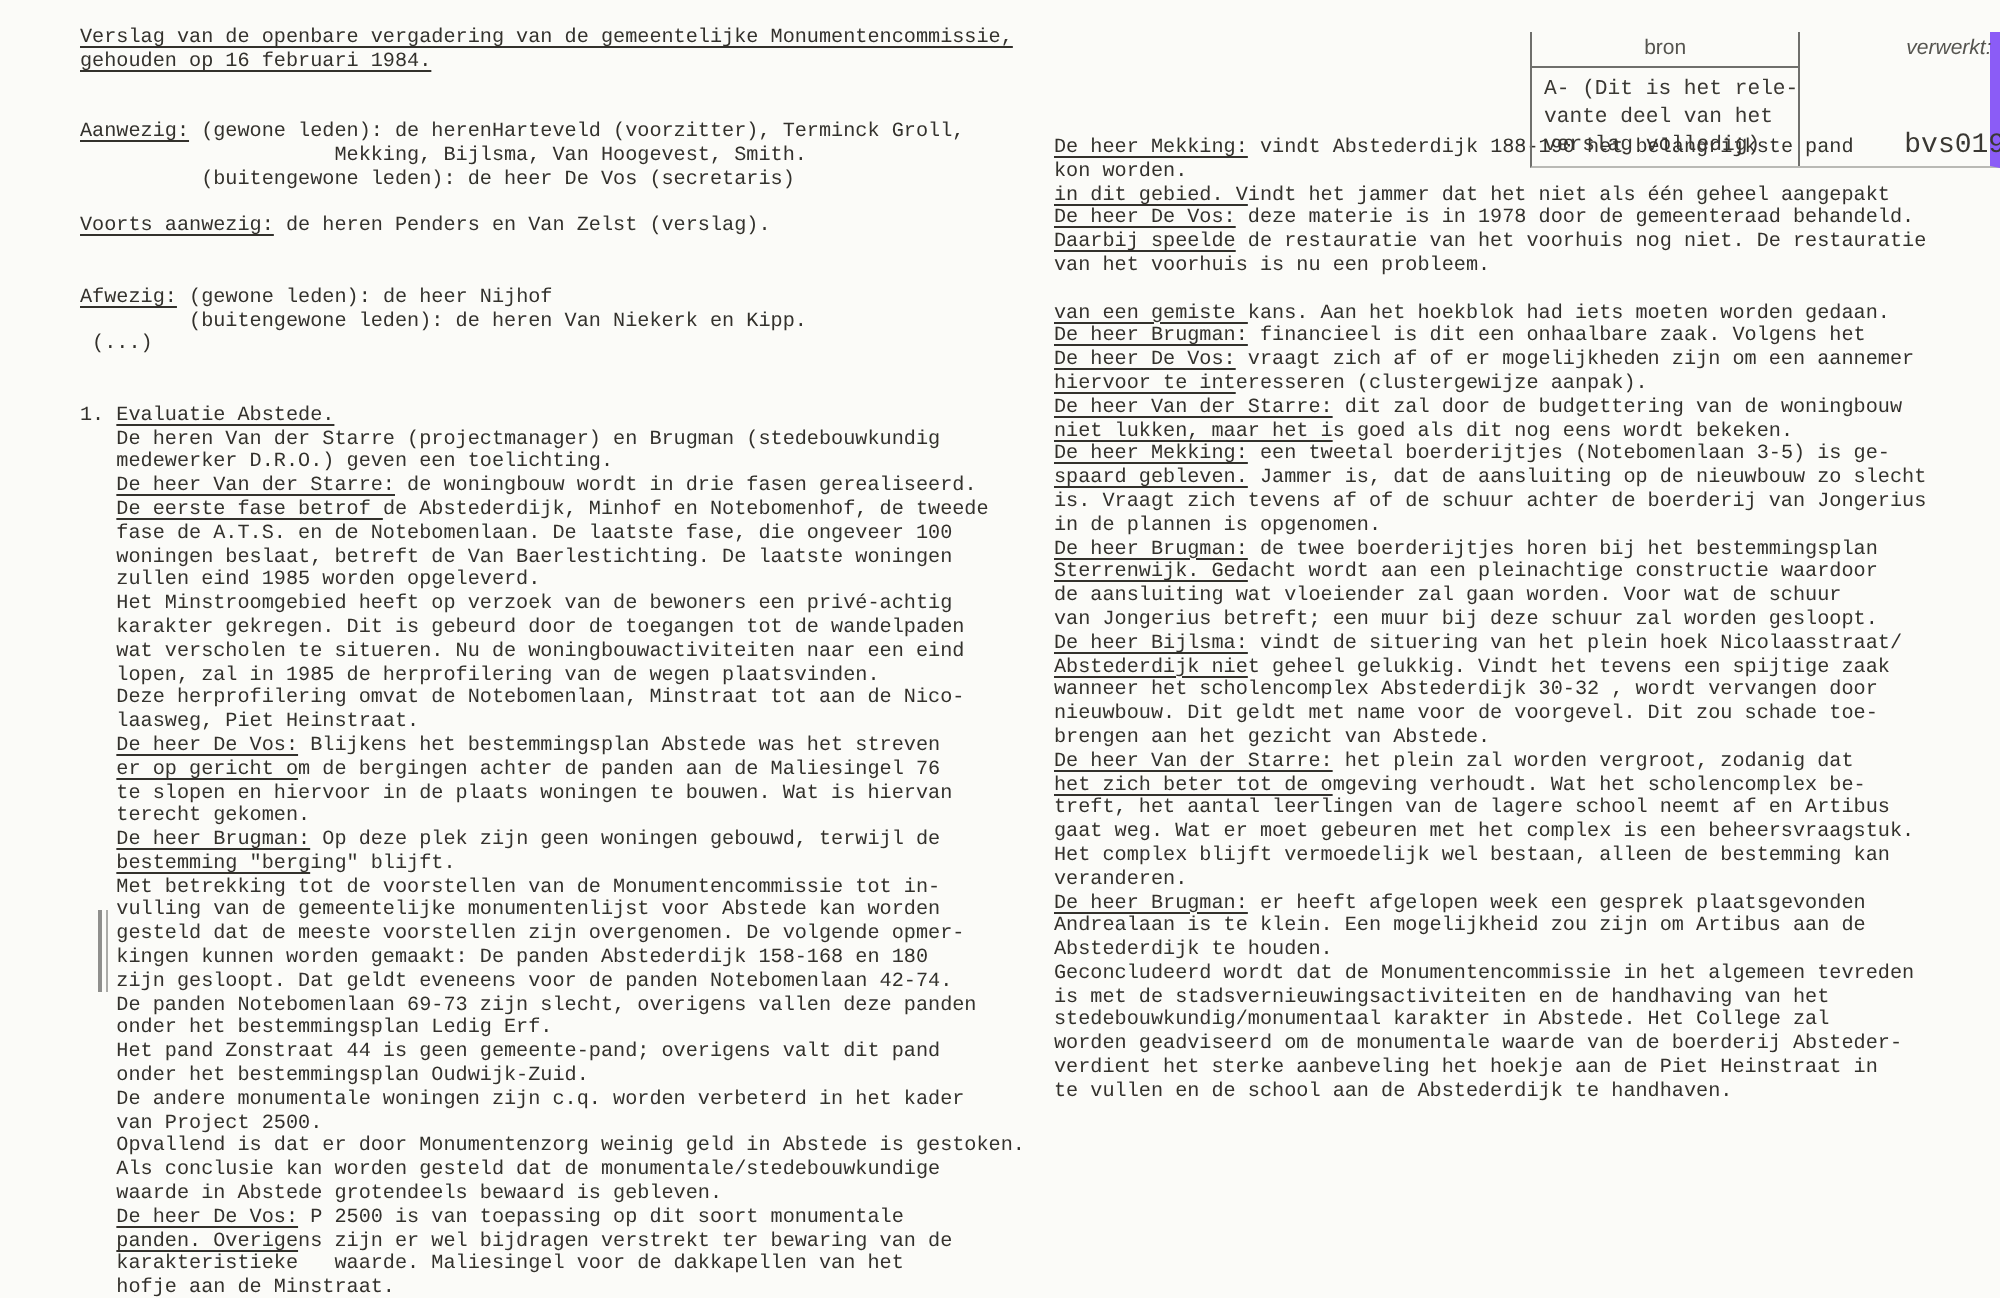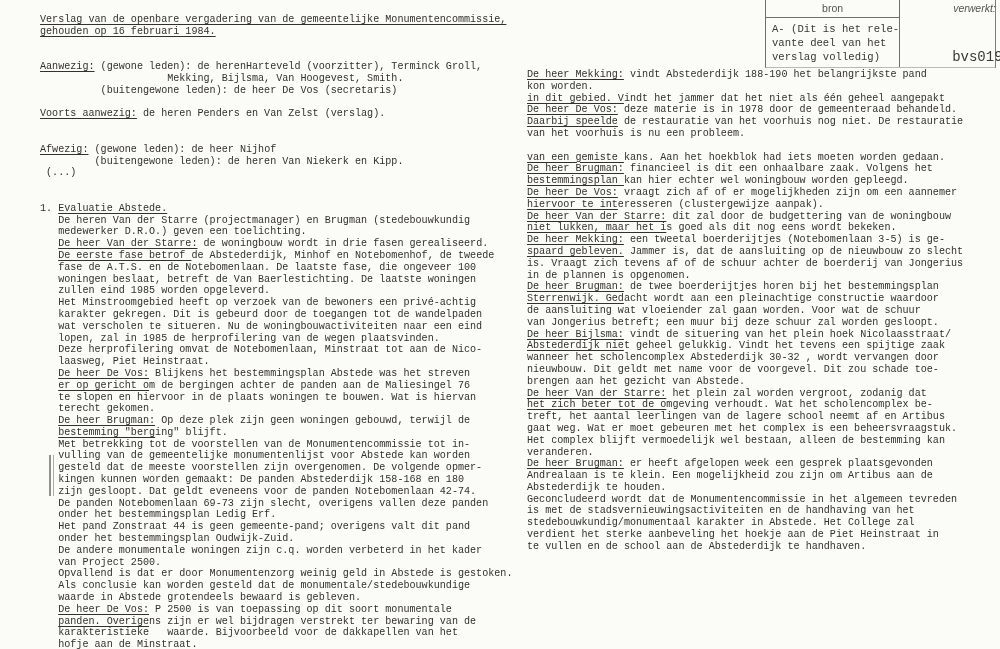--- a/index.html
+++ b/index.html
@@ -23,23 +23,23 @@
   .ul{
     text-decoration:underline;
     text-decoration-thickness:1px;
     text-underline-offset:2px;
   }
   .col-left{left:40px;top:14px;width:485px;}
   .col-right{left:527px;top:69px;width:465px;}
 
   
   .stamp-box{
-    position:absolute;left:765px;top:0;width:229px;height:67px;
+    position:absolute;left:765px;top:16px;width:229px;height:67px;
     border-left:1px solid #6f6f6c;
-    border-right:1px solid #8b5cf6;
+    border-right:5px solid #8b5cf6;
     border-bottom:1px solid #b9b9b5;
     display:flex;
     gap:48px;
   }
   .stamp-col-bron{
     width:164px;border-right:1px solid #6f6f6c;display:flex;flex-direction:column;
   }
   .stamp-col-verwerkt{flex:1;display:flex;flex-direction:column;}
   .stamp-head{
     height:17px;border-bottom:1px solid #6f6f6c;
@@ -115,35 +115,34 @@
       <div class="tline"><span>   onder het bestemmingsplan Ledig Erf.</span></div>
       <div class="tline"><span>   Het pand Zonstraat 44 is geen gemeente-pand; overigens valt dit pand</span></div>
       <div class="tline"><span>   onder het bestemmingsplan Oudwijk-Zuid.</span></div>
       <div class="tline"><span>   De andere monumentale woningen zijn c.q. worden verbeterd in het kader</span></div>
       <div class="tline"><span>   van Project 2500.</span></div>
       <div class="tline"><span>   Opvallend is dat er door Monumentenzorg weinig geld in Abstede is gestoken.</span></div>
       <div class="tline"><span>   Als conclusie kan worden gesteld dat de monumentale/stedebouwkundige</span></div>
       <div class="tline"><span>   waarde in Abstede grotendeels bewaard is gebleven.</span></div>
       <div class="tline"><span>   </span><span class="ul">De heer De Vos:</span><span> P 2500 is van toepassing op dit soort monumentale</span></div>
       <div class="tline"><span>   </span><span class="ul">panden. Overige</span><span>ns zijn er wel bijdragen verstrekt ter bewaring van de</span></div>
-      <div class="tline"><span>   karakteristieke   waarde. Bijvoorbeeld voor de dakkapellen van het</span></div>
+      <div class="tline"><span>   karakteristieke   waarde. Maliesingel voor de dakkapellen van het</span></div>
       <div class="tline"><span>   hofje aan de Minstraat.</span></div>
     </div>
 
   <div class="col col-right">
       <div class="tline"><span class="ul">De heer Mekking:</span><span> vindt Abstederdijk 188-190 het belangrijkste pand</span></div>
       <div class="tline"><span>kon worden.</span></div>
       <div class="tline"><span class="ul">in dit gebied. V</span><span>indt het jammer dat het niet als één geheel aangepakt</span></div>
       <div class="tline"><span class="ul">De heer De Vos:</span><span> deze materie is in 1978 door de gemeenteraad behandeld.</span></div>
       <div class="tline"><span class="ul">Daarbij speelde</span><span> de restauratie van het voorhuis nog niet. De restauratie</span></div>
       <div class="tline"><span>van het voorhuis is nu een probleem.</span></div>
       <div class="tline">&nbsp;</div>
       <div class="tline"><span class="ul">van een gemiste </span><span>kans. Aan het hoekblok had iets moeten worden gedaan.</span></div>
       <div class="tline"><span class="ul">De heer Brugman:</span><span> financieel is dit een onhaalbare zaak. Volgens het</span></div>
-      <div class="tline"><span class="ul">bestemmingsplan </span><span>kan hier echter wel woningbouw worden gepleegd.</span></div>
       <div class="tline"><span class="ul">De heer De Vos:</span><span> vraagt zich af of er mogelijkheden zijn om een aannemer</span></div>
       <div class="tline"><span class="ul">hiervoor te int</span><span>eresseren (clustergewijze aanpak).</span></div>
       <div class="tline"><span class="ul">De heer Van der Starre:</span><span> dit zal door de budgettering van de woningbouw</span></div>
       <div class="tline"><span class="ul">niet lukken, maar het i</span><span>s goed als dit nog eens wordt bekeken.</span></div>
       <div class="tline"><span class="ul">De heer Mekking:</span><span> een tweetal boerderijtjes (Notebomenlaan 3-5) is ge-</span></div>
       <div class="tline"><span class="ul">spaard gebleven.</span><span> Jammer is, dat de aansluiting op de nieuwbouw zo slecht</span></div>
       <div class="tline"><span>is. Vraagt zich tevens af of de schuur achter de boerderij van Jongerius</span></div>
       <div class="tline"><span>in de plannen is opgenomen.</span></div>
       <div class="tline"><span class="ul">De heer Brugman:</span><span> de twee boerderijtjes horen bij het bestemmingsplan</span></div>
       <div class="tline"><span class="ul">Sterrenwijk. Ged</span><span>acht wordt aan een pleinachtige constructie waardoor</span></div>
@@ -159,20 +158,21 @@
       <div class="tline"><span>treft, het aantal leerlingen van de lagere school neemt af en Artibus</span></div>
       <div class="tline"><span>gaat weg. Wat er moet gebeuren met het complex is een beheersvraagstuk.</span></div>
       <div class="tline"><span>Het complex blijft vermoedelijk wel bestaan, alleen de bestemming kan</span></div>
       <div class="tline"><span>veranderen.</span></div>
       <div class="tline"><span class="ul">De heer Brugman:</span><span> er heeft afgelopen week een gesprek plaatsgevonden</span></div>
       <div class="tline"><span>Andrealaan is te klein. Een mogelijkheid zou zijn om Artibus aan de</span></div>
       <div class="tline"><span>Abstederdijk te houden.</span></div>
       <div class="tline"><span>Geconcludeerd wordt dat de Monumentencommissie in het algemeen tevreden</span></div>
       <div class="tline"><span>is met de stadsvernieuwingsactiviteiten en de handhaving van het</span></div>
       <div class="tline"><span>stedebouwkundig/monumentaal karakter in Abstede. Het College zal</span></div>
+      <div class="tline"><span>worden geadviseerd om de monumentale waarde van de boerderij Absteder-</span></div>
       <div class="tline"><span>verdient het sterke aanbeveling het hoekje aan de Piet Heinstraat in</span></div>
       <div class="tline"><span>te vullen en de school aan de Abstederdijk te handhaven.</span></div>
     </div>
 
   <div class="stamp-box">
     <div class="stamp-col-bron">
       <div class="stamp-head">bron</div>
       <div class="stamp-note">A- (Dit is het rele-
 vante deel van het
 verslag volledig)</div>

